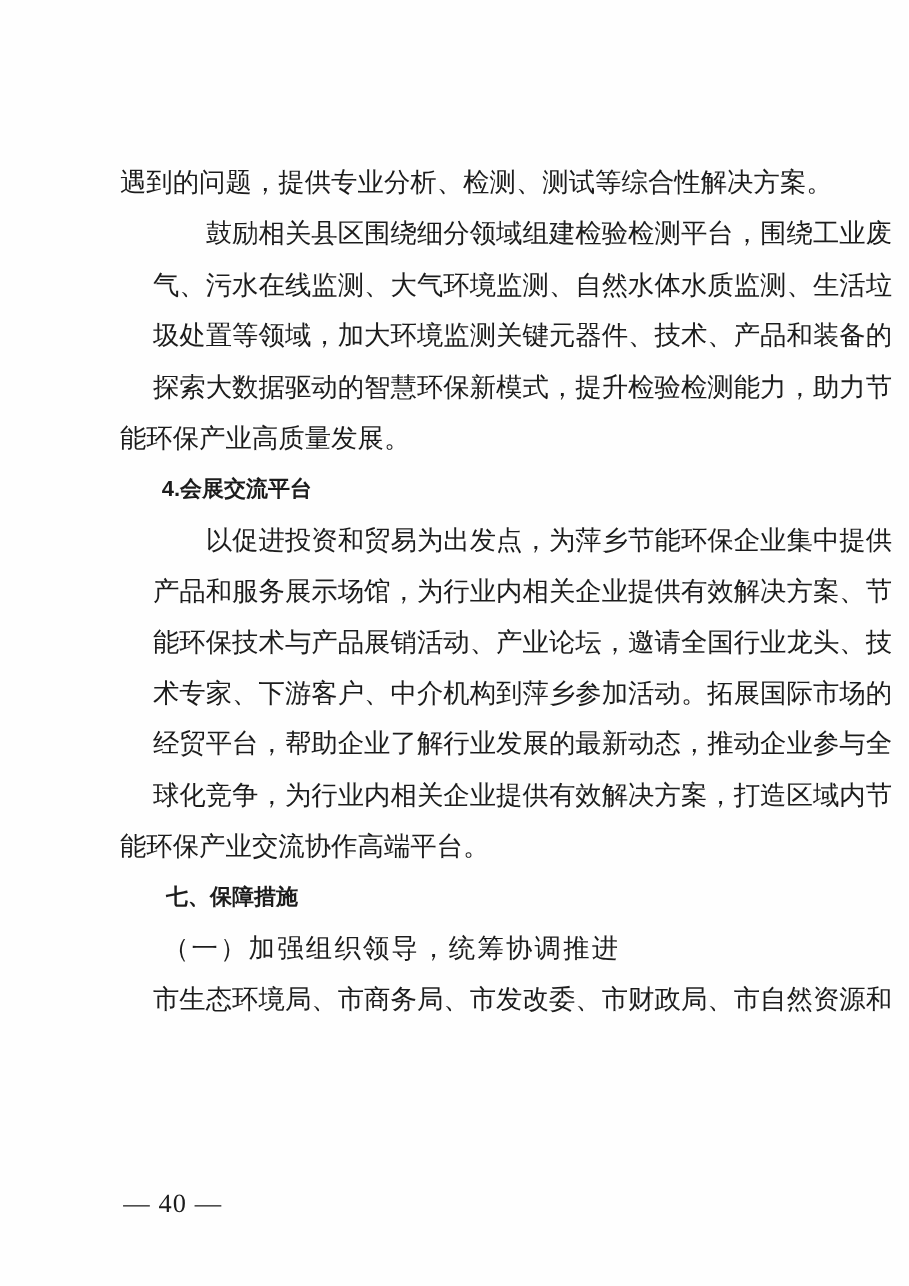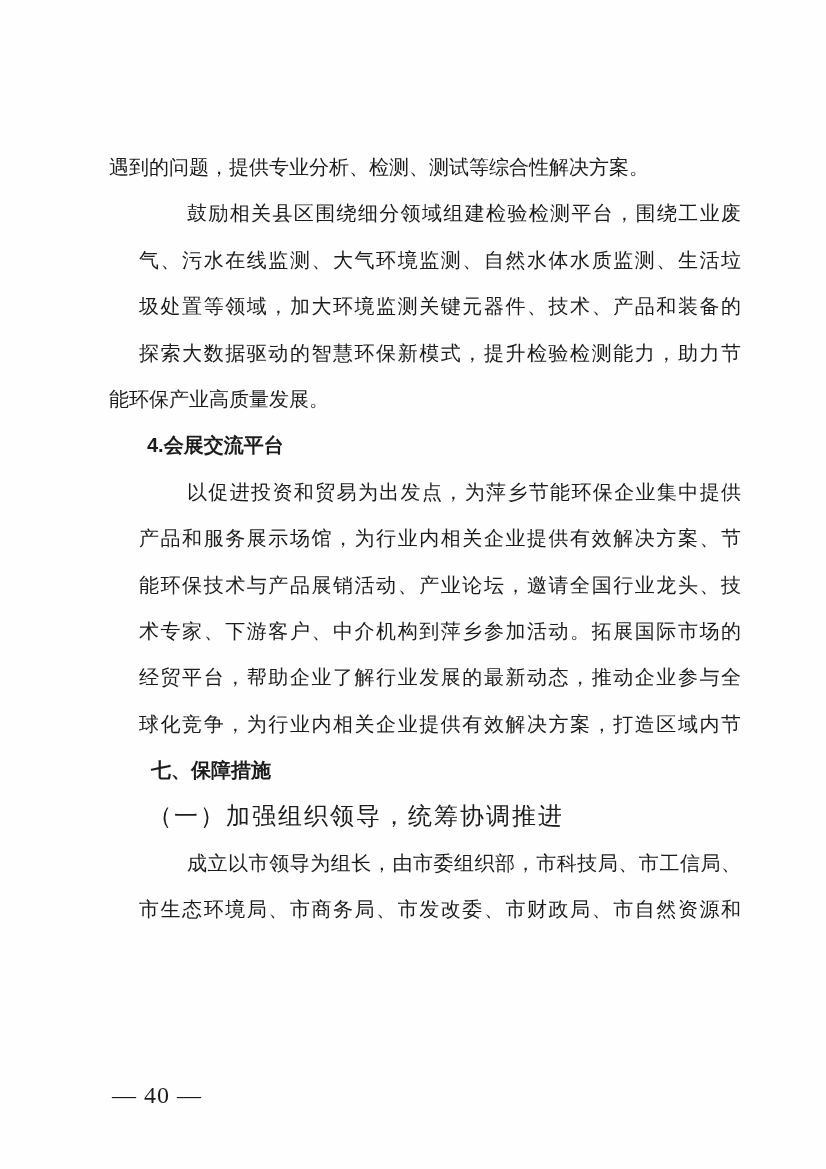--- a/index.html
+++ b/index.html
@@ -18,21 +18,21 @@
   }
   .text-block {
     position: absolute;
     left: 109px;
     top: 144px;
     width: 632px;
   }
   .line {
     height: 46.4px;
     line-height: 46.4px;
-    font-size: 20px;
+    font-size: 24px;
     white-space: nowrap;
     overflow: visible;
   }
   .just {
     text-align: justify;
     text-align-last: justify;
     text-justify: inter-character;
     margin-left: 30px;
   }
   .indent { text-indent: 48px; }
@@ -75,25 +75,25 @@
     <div class="line">能环保产业高质量发展。</div>
 
     <div class="line h-bold h-num">4.会展交流平台</div>
 
     <div class="line just indent">以促进投资和贸易为出发点，为萍乡节能环保企业集中提供</div>
     <div class="line just">产品和服务展示场馆，为行业内相关企业提供有效解决方案、节</div>
     <div class="line just">能环保技术与产品展销活动、产业论坛，邀请全国行业龙头、技</div>
     <div class="line just">术专家、下游客户、中介机构到萍乡参加活动。拓展国际市场的</div>
     <div class="line just">经贸平台，帮助企业了解行业发展的最新动态，推动企业参与全</div>
     <div class="line just">球化竞争，为行业内相关企业提供有效解决方案，打造区域内节</div>
+    <div class="line">能环保产业交流协作高端平台。</div>
 
     <div class="line h-bold h-sec">七、保障措施</div>
 
     <div class="line h-kai">（一）加强组织领导，统筹协调推进</div>
 
-    <div class="line just indent">成立以市领导为组长，由市委组织部，市科技局、市工信局、</div>
     <div class="line just">市生态环境局、市商务局、市发改委、市财政局、市自然资源和</div>
 
   </div>
 
   <div class="page-number">— 40 —</div>
 
 </div>
 
 </body></html>

